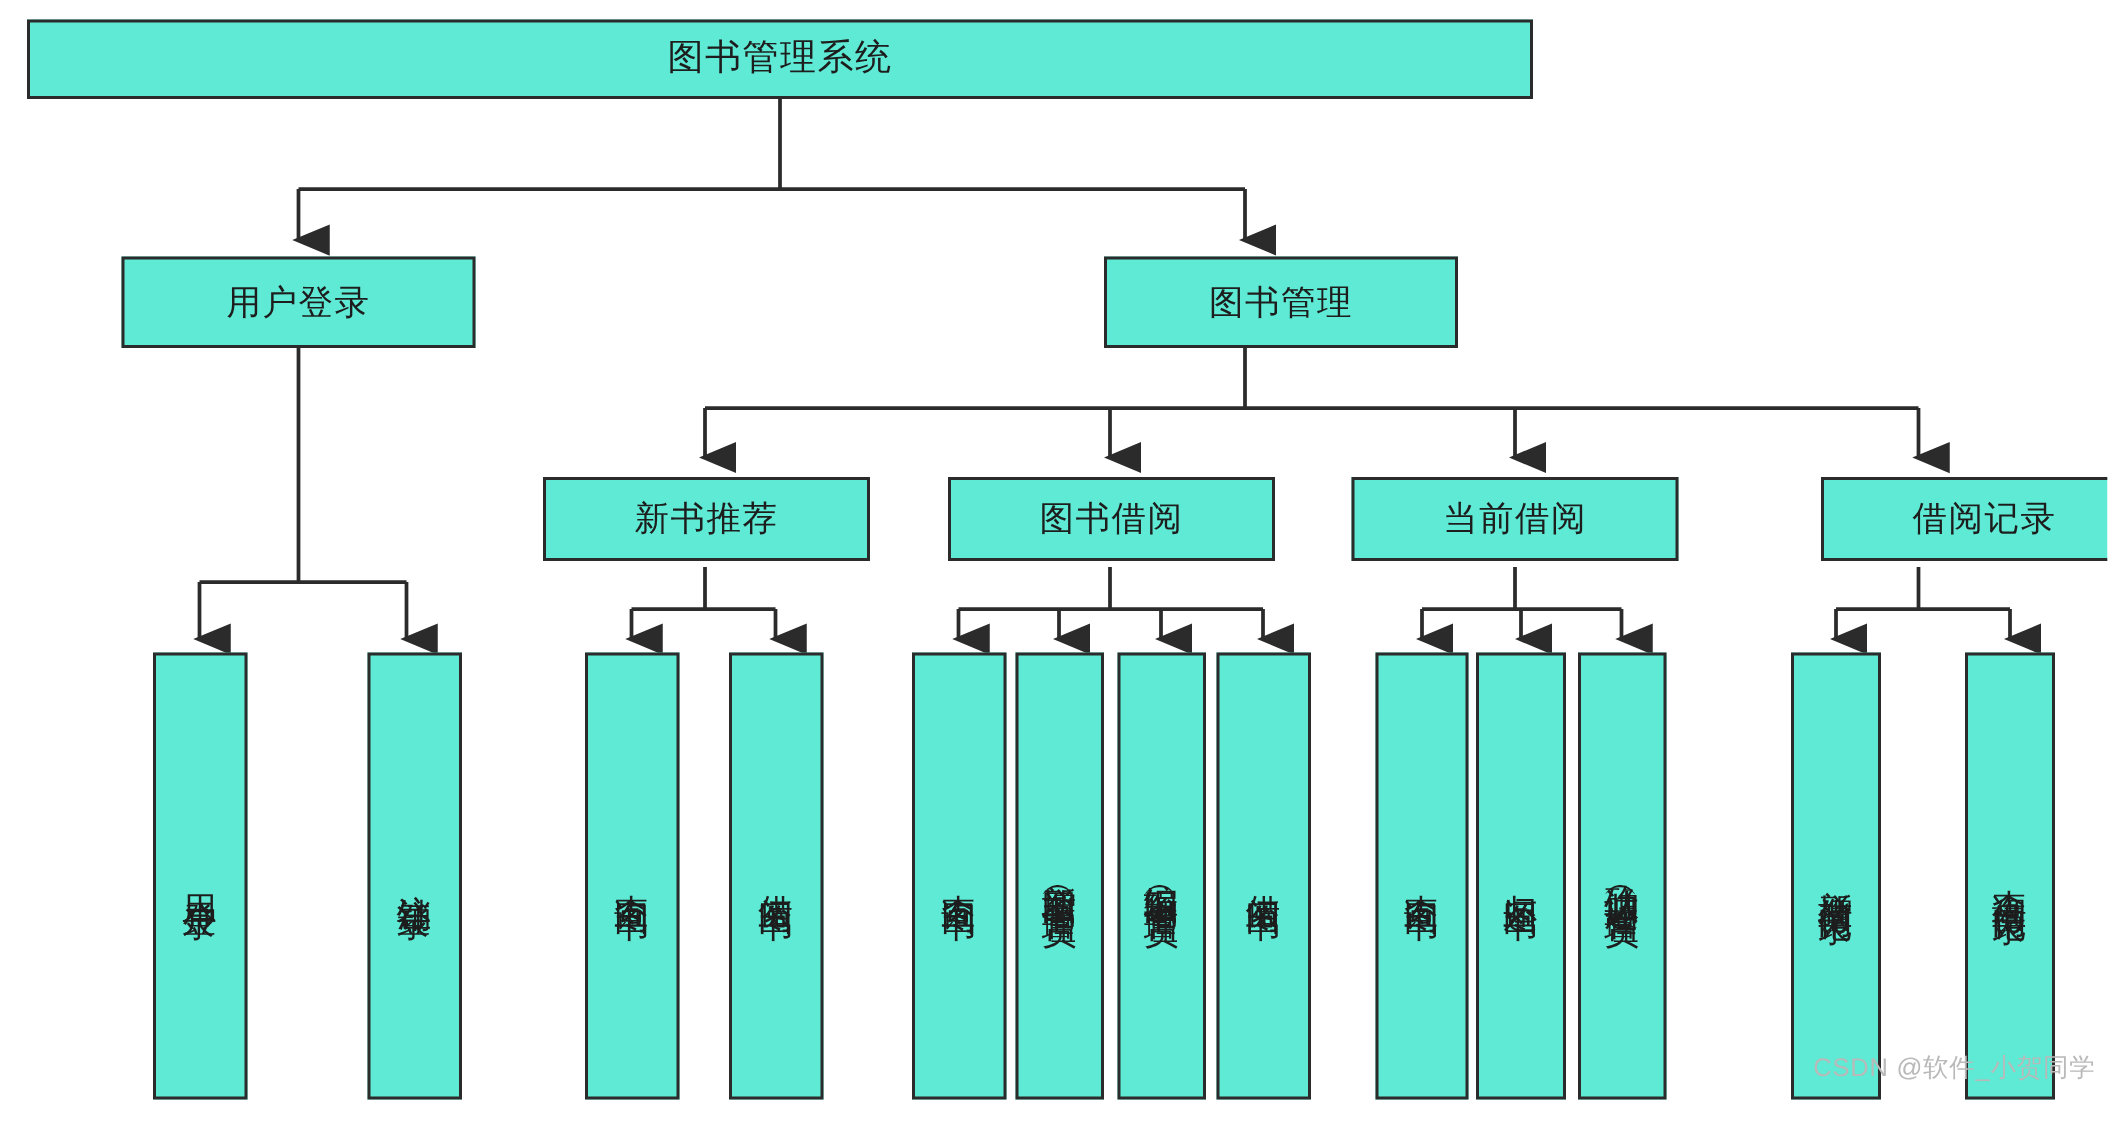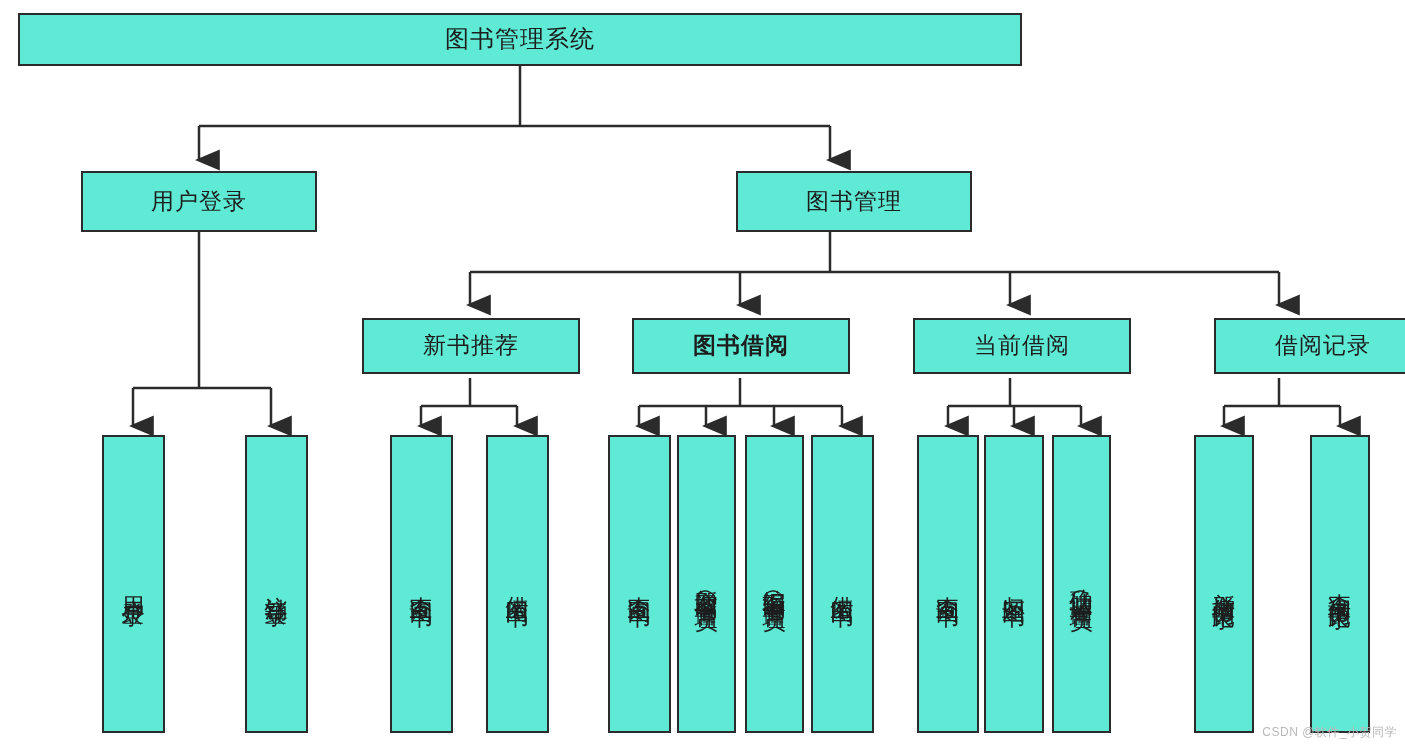--- a/index.html
+++ b/index.html
@@ -55,22 +55,22 @@
   }
   .node.vert .vtext {
     writing-mode: vertical-rl;
     text-orientation: upright;
     white-space: nowrap;
     line-height: 1.05;
   }
   .watermark {
     position: absolute;
     right: 8px;
-    bottom: 6px;
-    font-size: 12px;
+    bottom: 24px;
+    font-size: 17px;
     color: #b9b9b9;
     letter-spacing: 0.5px;
     z-index: 5;
     white-space: nowrap;
     text-align: center;
   }
 </style>
 </head>
 <body>
 
@@ -133,24 +133,24 @@
   <div class="node horiz" style="left:81px; top:171px; width:236px; height:61px;">
     <span>用户登录</span>
   </div>
   <div class="node horiz" style="left:736px; top:171px; width:236px; height:61px;">
     <span>图书管理</span>
   </div>
 
   <div class="node horiz" style="left:362px; top:318px; width:218px; height:56px;justify-content:center;">
     <span>新书推荐</span>
   </div>
-  <div class="node horiz" style="left:632px; top:318px; width:218px; height:56px;font-weight:bold;">
+  <div class="node horiz" style="left:632px; top:318px; width:218px; height:56px;">
     <span>图书借阅</span>
   </div>
-  <div class="node horiz" style="left:901px; top:318px; width:218px; height:56px;margin-left:12px;">
+  <div class="node horiz" style="left:901px; top:318px; width:218px; height:56px;">
     <span>当前借阅</span>
   </div>
   <div class="node horiz" style="left:1170px; top:318px; width:218px; height:56px;margin-left:44px;">
     <span>借阅记录</span>
   </div>
 
   <div class="node vert" style="left:102px; top:435px; width:63px; height:298px;">
     <span class="vtext">用户登录</span>
   </div>
   <div class="node vert" style="left:245px; top:435px; width:63px; height:298px;">

